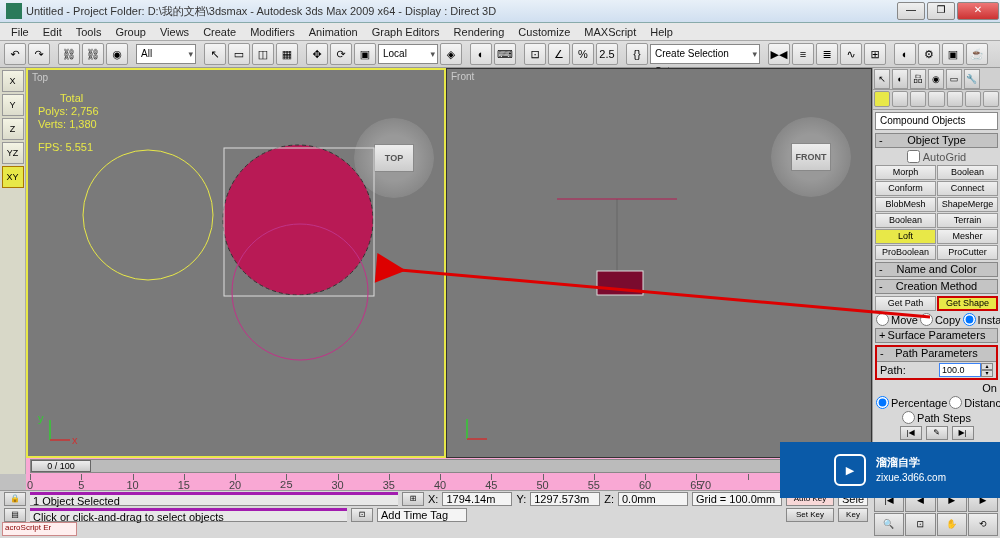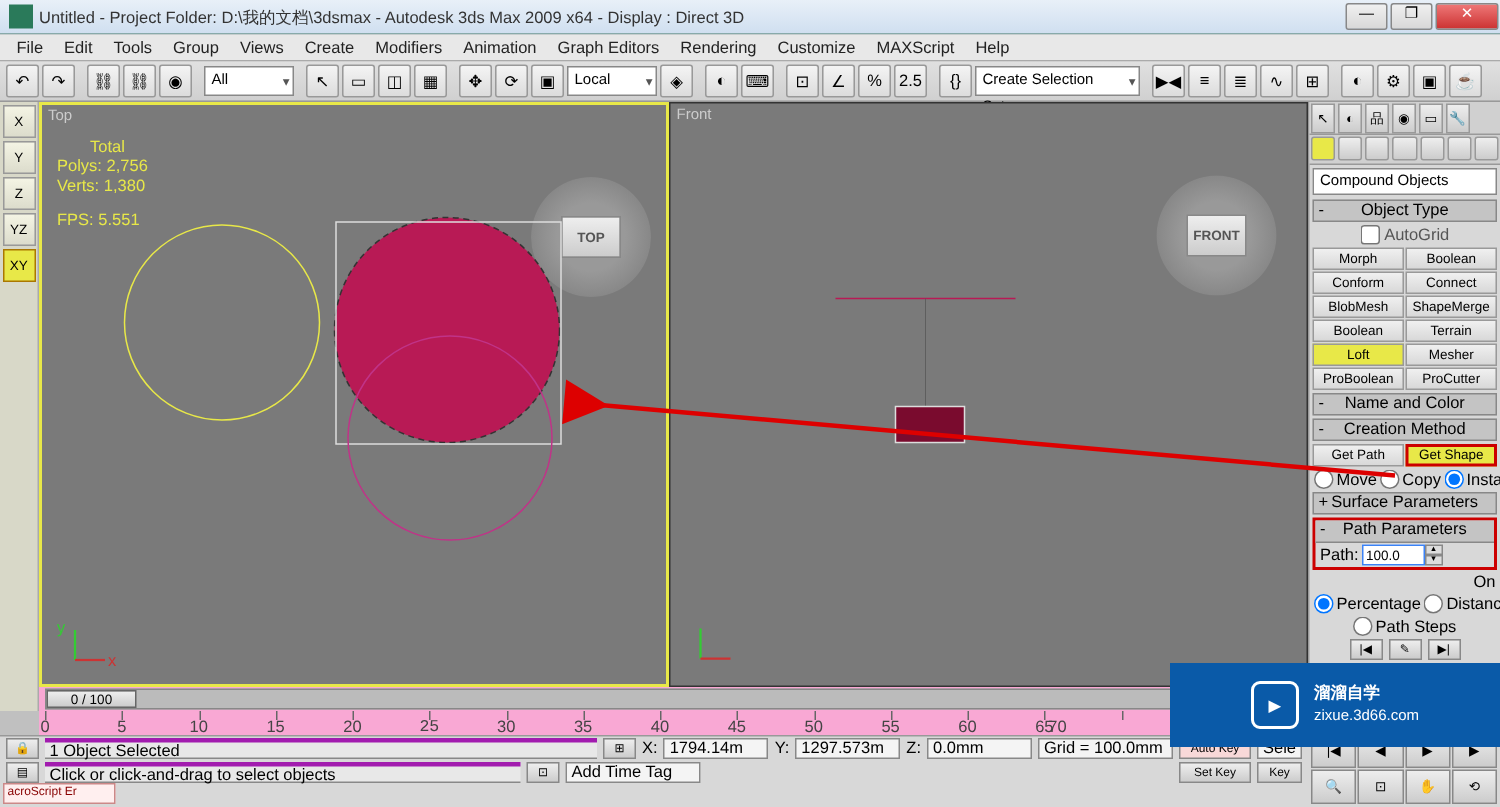--- a/index.html
+++ b/index.html
@@ -52,21 +52,21 @@
 .rollout-hdr { height: 15px; background: #c4c4c4; border: 1px solid #888; margin: 1px 2px; text-align: center; font-size: 10px; line-height: 13px; position:relative; }
 .rollout-hdr .pm { position:absolute; left:3px; top:0; }
 .btn-grid { display: grid; grid-template-columns: 1fr 1fr; gap: 1px; padding: 1px 2px; }
 .pbtn { height: 15px; background: linear-gradient(#f0f0f0,#d8d8d8); border: 1px solid #999; font-size: 9px; text-align: center; line-height: 13px; cursor:pointer;}
 .pbtn.highlight { background: #e8e848; border: 2px solid #c00; line-height:11px; }
 .autogrid-row { display:flex; align-items:center; justify-content:center; gap:3px; padding:1px; font-size:9px; color:#555;}
 .name-row { display:flex; padding:1px 2px; gap:2px; }
 .name-input { flex:1; height:15px; border:1px solid #888; background:#fff; font-size:9px; padding:0 2px; }
 .radio-row { display:flex; font-size:9px; padding:1px 3px; gap:2px; align-items:center;}
 .radio-row input { margin:0; }
-.spinner-row { display:flex; align-items:center; padding:1px 3px; font-size:9px; gap:2px; }
+.spinner-row { display:flex; align-items:center; padding:1px 3px; font-size:9px; gap:17px;justify-content:space-between; }
 .spinner { display:flex; }
 .spinner input { width:42px; height:14px; border:1px solid #3b82f6; font-size:9px; padding:0 2px; }
 .spinner .spn-btns { width:12px; display:flex; flex-direction:column; }
 .spinner .spn-btns div { height:7px; border:1px solid #888; background:#ddd; font-size:6px; line-height:5px; text-align:center;}
 
 
 .timeline-area { position: absolute; left: 26px; right: 128px; top: 458px; height: 32px; background: #f9a8d4; }
 .slider-track { height: 14px; background: #bbb; border: 1px solid #888; margin: 1px 4px; position: relative; }
 .slider-thumb { position:absolute; left:0; top:0; height:12px; width:60px; background:linear-gradient(#eee,#ccc); border:1px solid #666; text-align:center; font-size:9px; line-height:10px;}
 .ruler { height:16px; display:flex; position:relative; margin:0 4px; font-size:8px; color:#444; }

